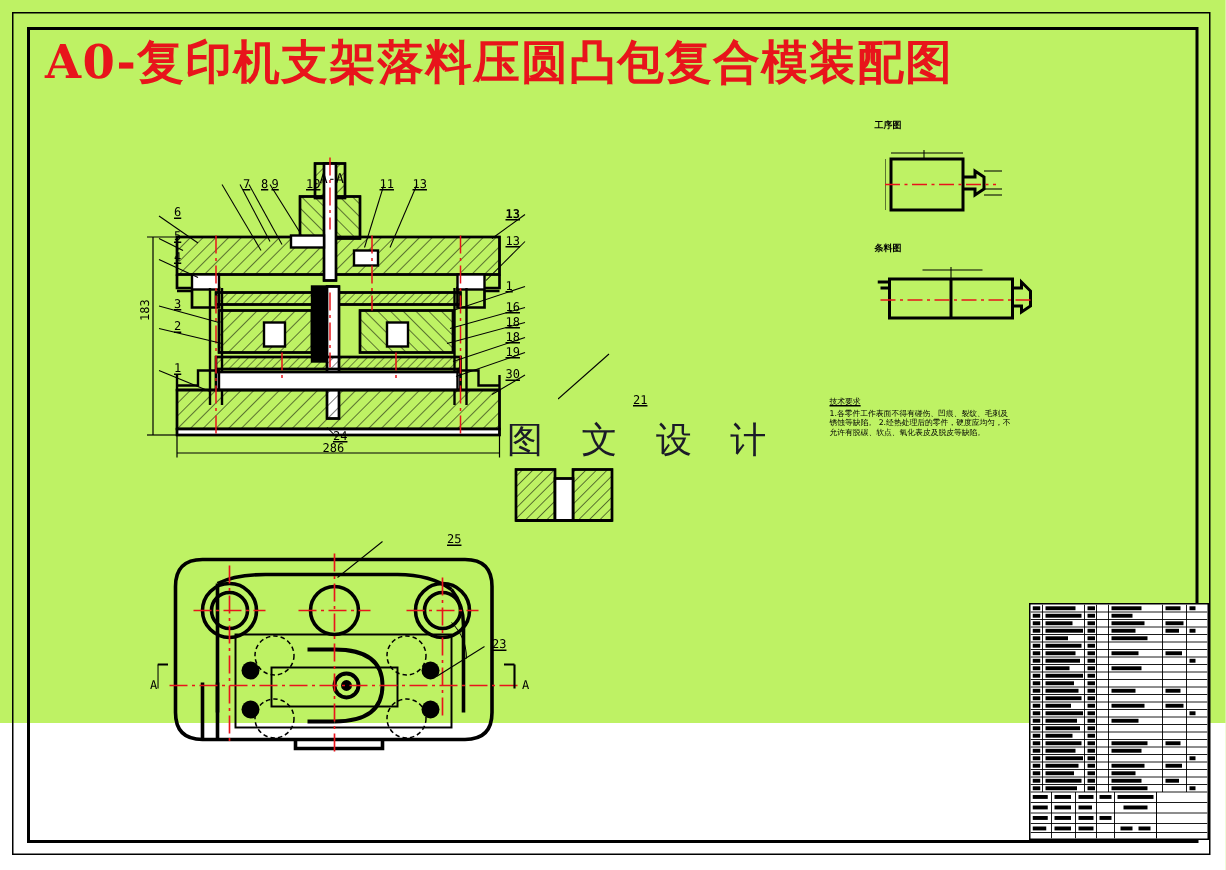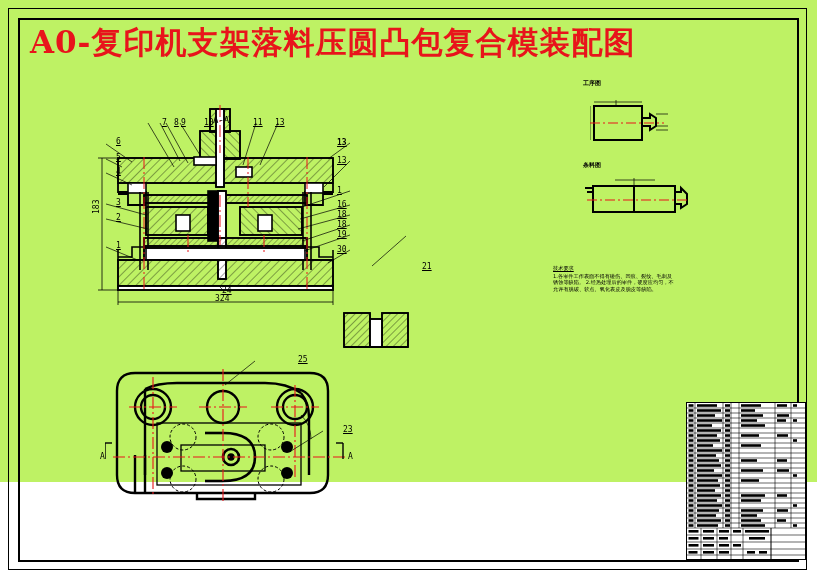--- a/index.html
+++ b/index.html
@@ -157,21 +157,21 @@
         <line x1="262" y1="110" x2="212" y2="124"></line>
         <line x1="262" y1="120" x2="210" y2="134"></line>
         <line x1="262" y1="130" x2="214" y2="146"></line>
         <line x1="262" y1="140" x2="216" y2="156"></line>
         <line x1="262" y1="155" x2="240" y2="168"></line>
         <line x1="136" y1="196" x2="130" y2="190"></line>
       </g>
     </svg>
 
     <div class="lbl" style="left:92px;top:214px;transform:rotate(-90deg);transform-origin:left top;">183</div>
-    <div class="lbl" style="left:215px;top:294px;">324</div>
+    <div class="lbl" style="left:215px;top:294px;">286</div>
 
     <div class="lbl" style="left:213px;top:116px;font-size:9px;">A-A</div>
 
     <div class="lbl u" style="left:162px;top:118px;">7</div>
     <div class="lbl u" style="left:174px;top:118px;">8</div>
     <div class="lbl u" style="left:181px;top:118px;">9</div>
     <div class="lbl u" style="left:204px;top:118px;">10</div>
     <div class="lbl u" style="left:253px;top:118px;">11</div>
     <div class="lbl u" style="left:275px;top:118px;">13</div>
 
@@ -210,20 +210,21 @@
         <rect x="28" y="14" width="12" height="28"></rect>
         <line x1="2" y1="42" x2="66" y2="42" stroke-width="2"></line>
       </g>
     </svg>
     <svg width="44" height="36" style="position:absolute;left:372px;top:232px;">
       <line x1="0" y1="34" x2="34" y2="4" stroke="#000" stroke-width="0.7"></line>
     </svg>
     <div class="lbl u" style="left:422px;top:231px;margin-top:31px;">21</div>
   </div>
 
+  <div class="watermark">图 文 设 计</div>
 
   <div>
     <div class="vcap" style="left:583px;top:79px;">工序图</div>
     <svg width="110" height="52" style="position:absolute;left:590px;top:100px;">
       <g stroke="#000" fill="none" stroke-width="2">
         <rect x="4" y="6" width="48" height="34"></rect>
         <path d="M52 18 L60 18 L60 14 L66 18 L66 26 L60 30 L60 26 L52 26"></path>
       </g>
       <g stroke="#000" stroke-width="0.7">
         <line x1="4" y1="2" x2="52" y2="2"></line>
@@ -325,21 +326,21 @@
       </g>
 
       <g stroke="#000" stroke-width="1.4" fill="none">
         <line x1="0" y1="88" x2="0" y2="104"></line>
         <line x1="0" y1="88" x2="7" y2="88"></line>
         <line x1="238" y1="88" x2="238" y2="104"></line>
         <line x1="231" y1="88" x2="238" y2="88"></line>
       </g>
     </svg>
     <div class="lbl u" style="left:258px;top:355px;margin-left:40px;">25</div>
-    <div class="lbl u" style="left:328px;top:425px;margin-left:15px;">23</div>
+    <div class="lbl u" style="left:328px;top:425px;">23</div>
     <div class="lbl" style="left:100px;top:452px;">A</div>
     <div class="lbl" style="left:348px;top:452px;">A</div>
   </div>
 
   <div class="tblock">
     <svg width="118" height="156" style="position:absolute;left:0;top:0;">
       <g id="bom" stroke="#000" stroke-width="0.6" fill="none">
 
         <g>
           <line x1="0" y1="5" x2="118" y2="5"></line>

